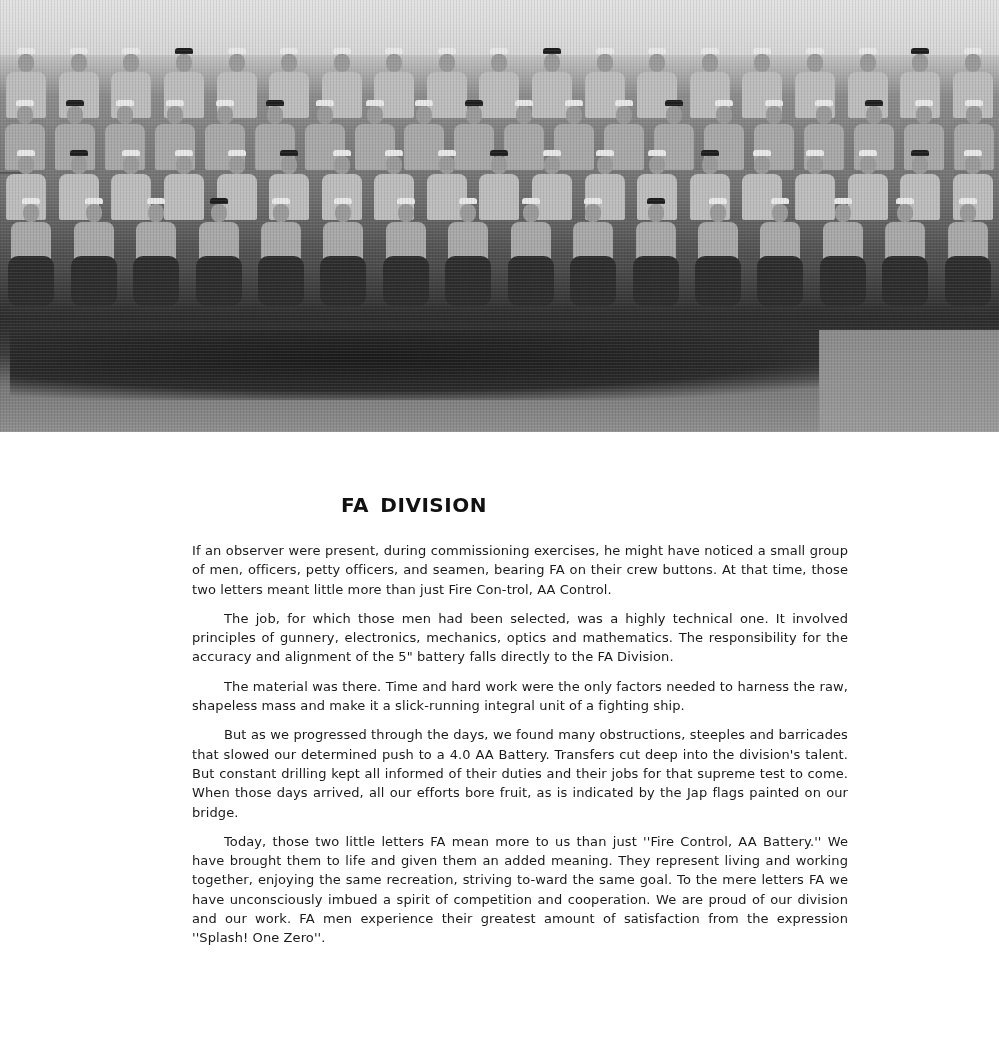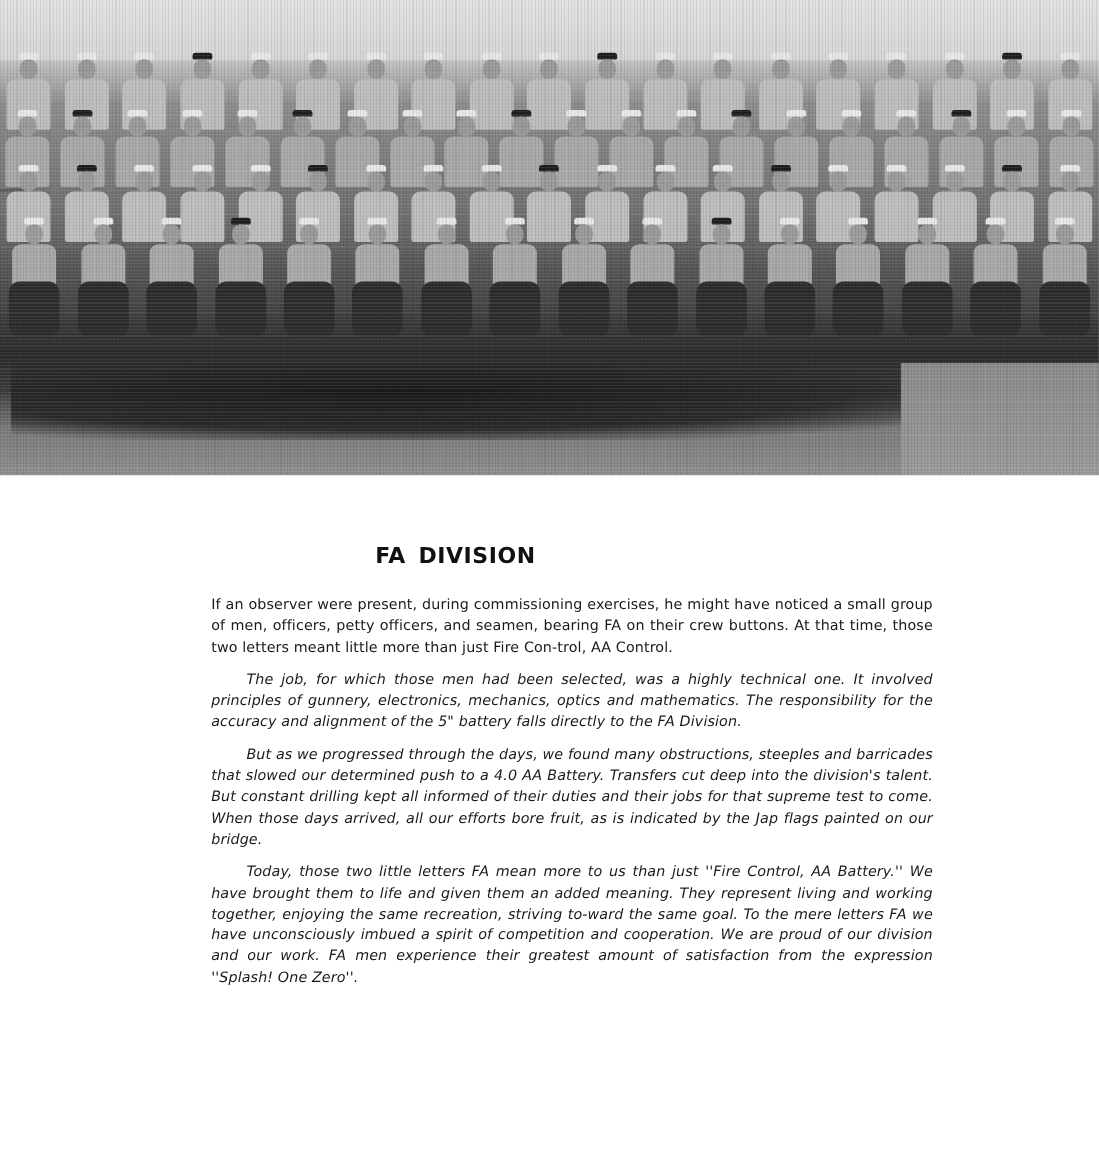--- a/index.html
+++ b/index.html
@@ -91,21 +91,20 @@
       line-height: 19.3px;
       text-align: justify;
       color: #1a1a1a;
       letter-spacing: 0.1px;
     }
     .body-text p {
       margin: 0 0 10px 0;
     }
     .body-text p.indent {
       text-indent: 32px;
-      font-style: italic;
     }
   </style>
 </head>
 <body>
 
 <div class="photo">
   <div class="sky"></div>
   <div class="rail"></div>
 
   <div class="row" style="top:48px;" id="row0">
@@ -506,15 +505,16 @@
   <div class="deck-shadow"></div>
   <div class="deck-right"></div>
   <div class="halftone"></div>
 </div>
 
 <h1 class="heading">FA DIVISION</h1>
 
 <div class="body-text">
   <p>If an observer were present, during commissioning exercises, he might have noticed a small group of men, officers, petty officers, and seamen, bearing FA on their crew buttons. At that time, those two letters meant little more than just Fire Con-trol, AA Control.</p>
   <p class="indent">The job, for which those men had been selected, was a highly technical one. It involved principles of gunnery, electronics, mechanics, optics and mathematics. The responsibility for the accuracy and alignment of the 5" battery falls directly to the FA Division.</p>
+  <p class="indent">The material was there. Time and hard work were the only factors needed to harness the raw, shapeless mass and make it a slick-running integral unit of a fighting ship.</p>
   <p class="indent">But as we progressed through the days, we found many obstructions, steeples and barricades that slowed our determined push to a 4.0 AA Battery. Transfers cut deep into the division's talent. But constant drilling kept all informed of their duties and their jobs for that supreme test to come. When those days arrived, all our efforts bore fruit, as is indicated by the Jap flags painted on our bridge.</p>
   <p class="indent">Today, those two little letters FA mean more to us than just ''Fire Control, AA Battery.'' We have brought them to life and given them an added meaning. They represent living and working together, enjoying the same recreation, striving to-ward the same goal. To the mere letters FA we have unconsciously imbued a spirit of competition and cooperation. We are proud of our division and our work. FA men experience their greatest amount of satisfaction from the expression ''Splash! One Zero''.</p>
 </div>
 
 </body></html>

